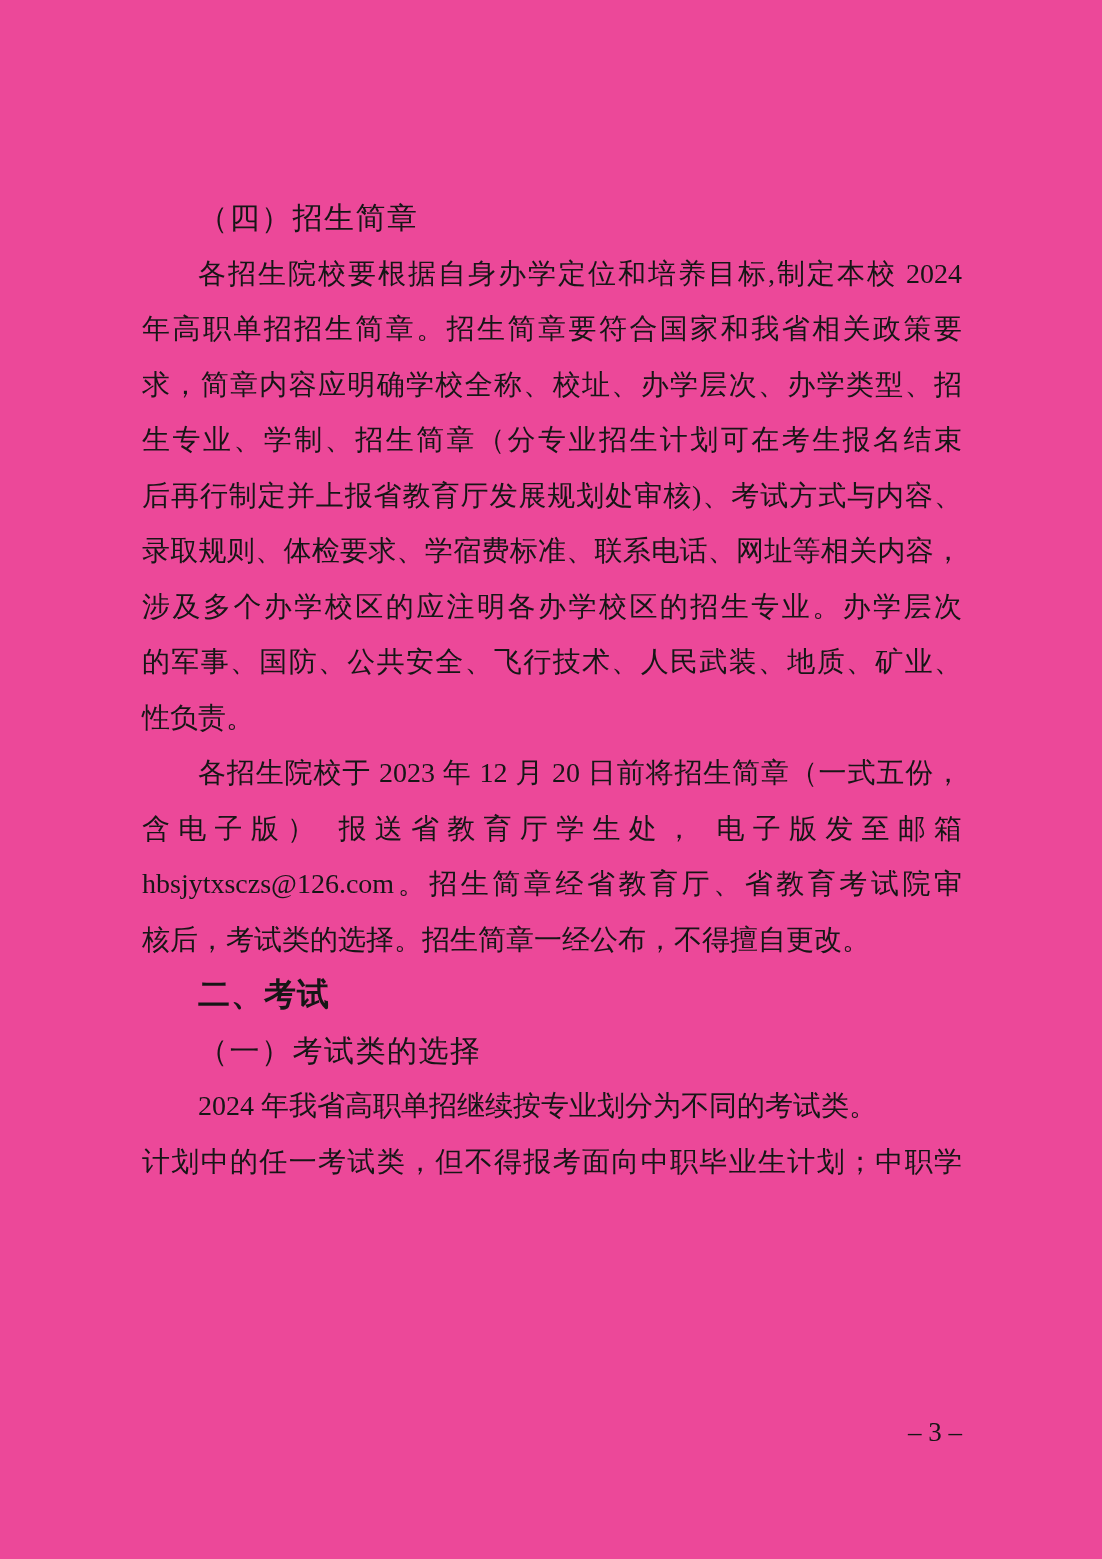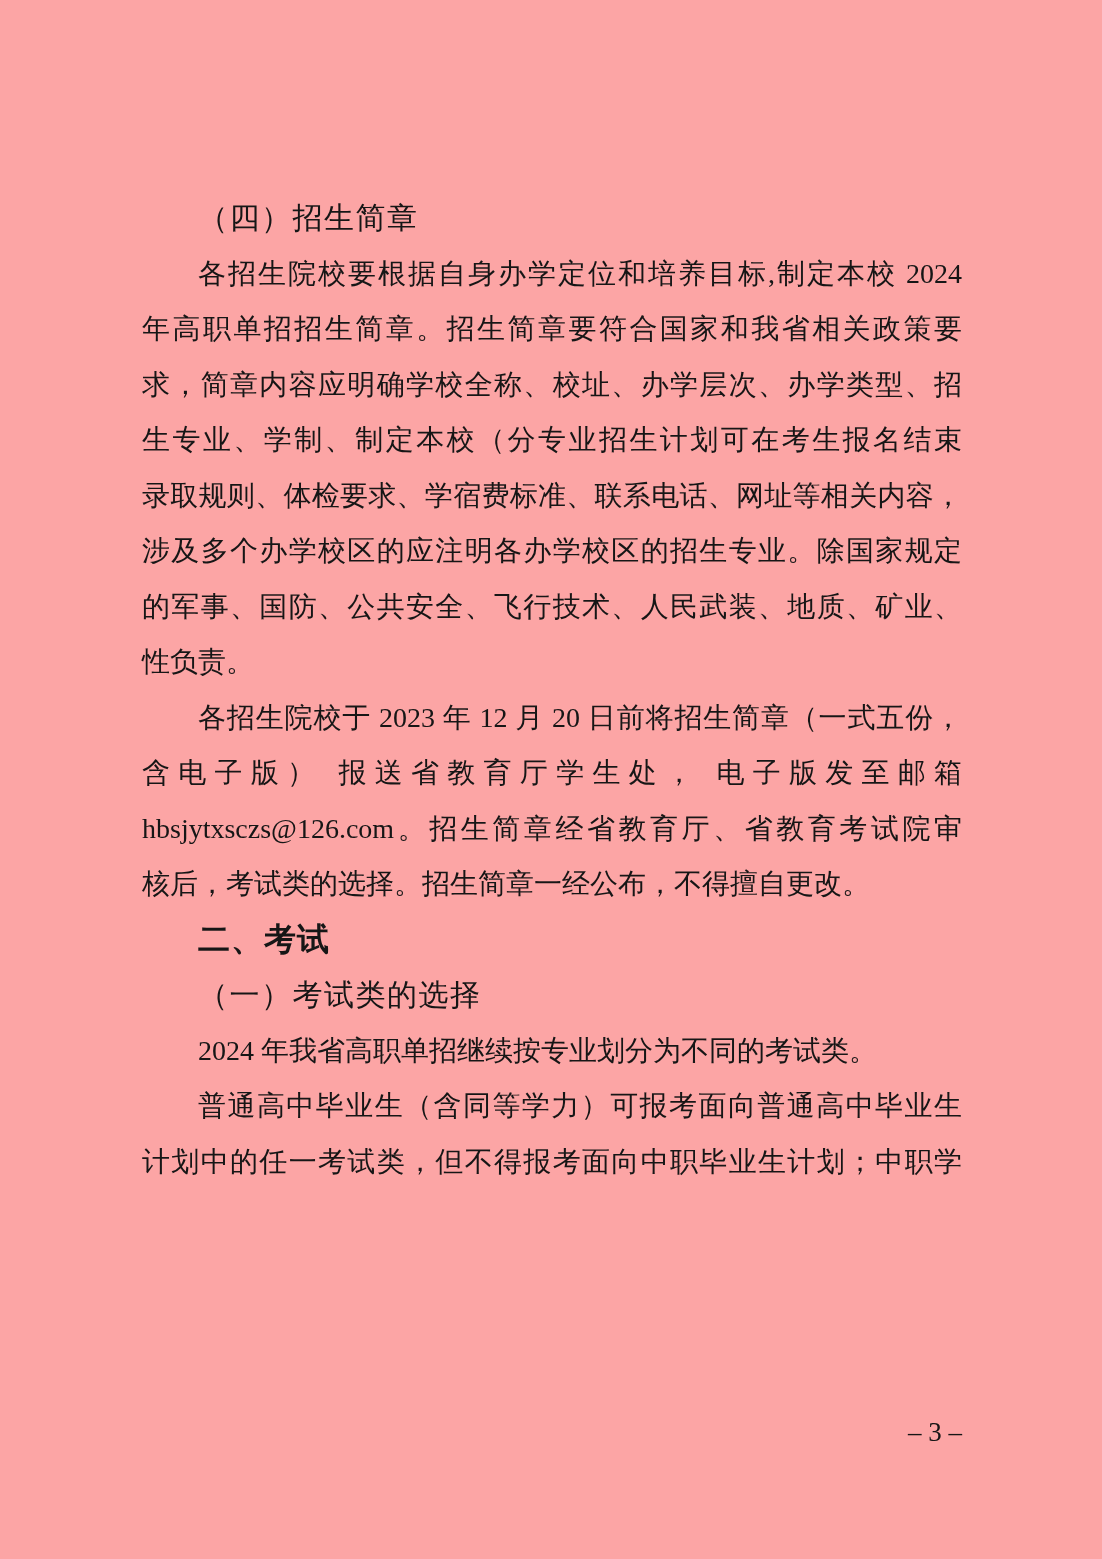--- a/index.html
+++ b/index.html
@@ -4,21 +4,21 @@
 <style>
   html, body {
     margin: 0;
     padding: 0;
     background: #ffffff;
   }
   .page {
     position: relative;
     width: 1102px;
     height: 1559px;
-    background: #fca5a5;
+    background: #ec4899;
     overflow: hidden;
   }
   .content {
     position: absolute;
     left: 142px;
     top: 190px;
     width: 820px;
   }
   .line {
     font-family: "Liberation Serif", serif;
@@ -61,29 +61,29 @@
 </style>
 </head>
 <body>
 
 <div class="page">
   <div class="content">
       <div class="line kai indent">（四）招生简章</div>
       <div class="line body indent just">各招生院校要根据自身办学定位和培养目标,制定本校 2024</div>
       <div class="line body just">年高职单招招生简章。招生简章要符合国家和我省相关政策要</div>
       <div class="line body just">求，简章内容应明确学校全称、校址、办学层次、办学类型、招</div>
-      <div class="line body just">生专业、学制、制定本校（分专业招生计划可在考生报名结束</div>
+      <div class="line body just">生专业、学制、招生简章（分专业招生计划可在考生报名结束</div>
+      <div class="line body just">后再行制定并上报省教育厅发展规划处审核)、考试方式与内容、</div>
       <div class="line body just">录取规则、体检要求、学宿费标准、联系电话、网址等相关内容，</div>
-      <div class="line body just">涉及多个办学校区的应注明各办学校区的招生专业。除国家规定</div>
+      <div class="line body just">涉及多个办学校区的应注明各办学校区的招生专业。办学层次</div>
       <div class="line body just">的军事、国防、公共安全、飞行技术、人民武装、地质、矿业、</div>
       <div class="line body">性负责。</div>
       <div class="line body indent just">各招生院校于 2023 年 12 月 20 日前将招生简章（一式五份，</div>
       <div class="line body just">含电子版） 报送省教育厅学生处， 电子版发至邮箱</div>
       <div class="line body just">hbsjytxsczs@126.com。招生简章经省教育厅、省教育考试院审</div>
       <div class="line body">核后，考试类的选择。招生简章一经公布，不得擅自更改。</div>
       <div class="line bold indent">二、考试</div>
       <div class="line kai indent">（一）考试类的选择</div>
       <div class="line body indent">2024 年我省高职单招继续按专业划分为不同的考试类。</div>
-      <div class="line body indent just">普通高中毕业生（含同等学力）可报考面向普通高中毕业生</div>
       <div class="line body just">计划中的任一考试类，但不得报考面向中职毕业生计划；中职学</div>
     </div>
   <div class="footer">– 3 –</div>
 </div>
 
 </body></html>

